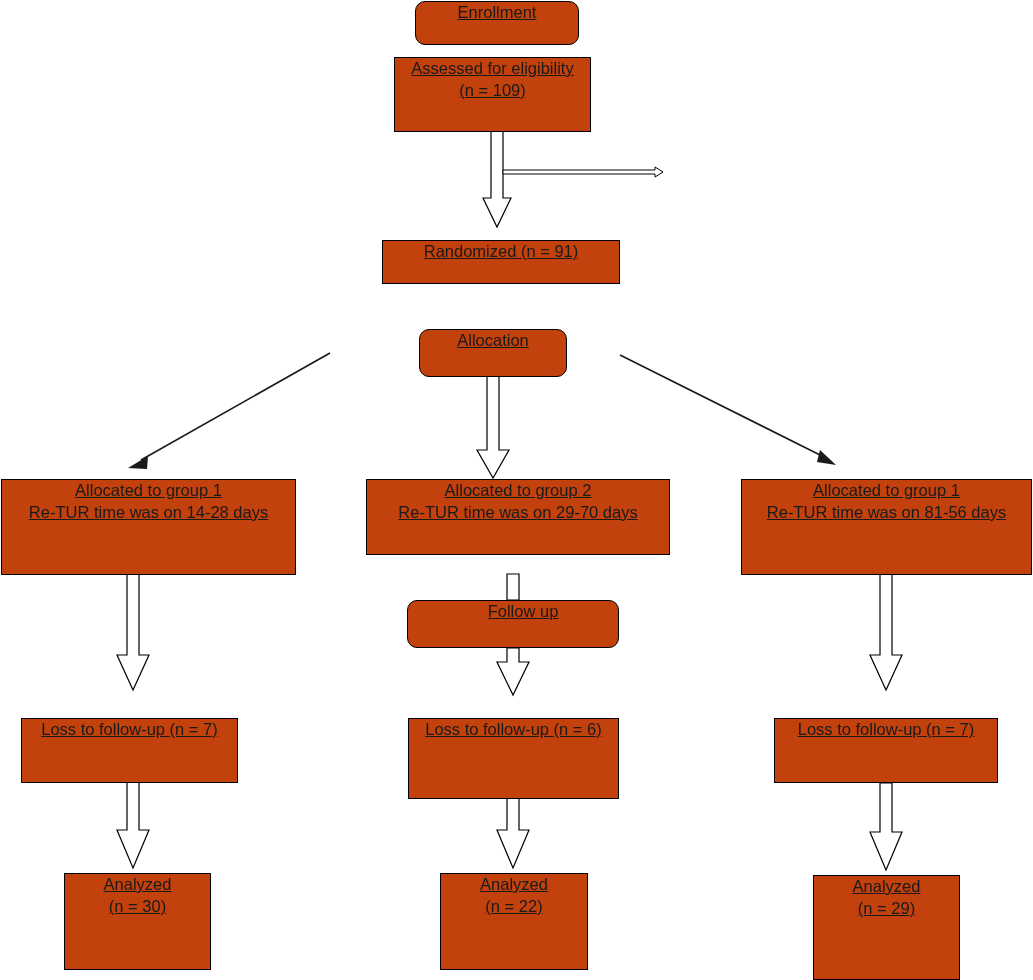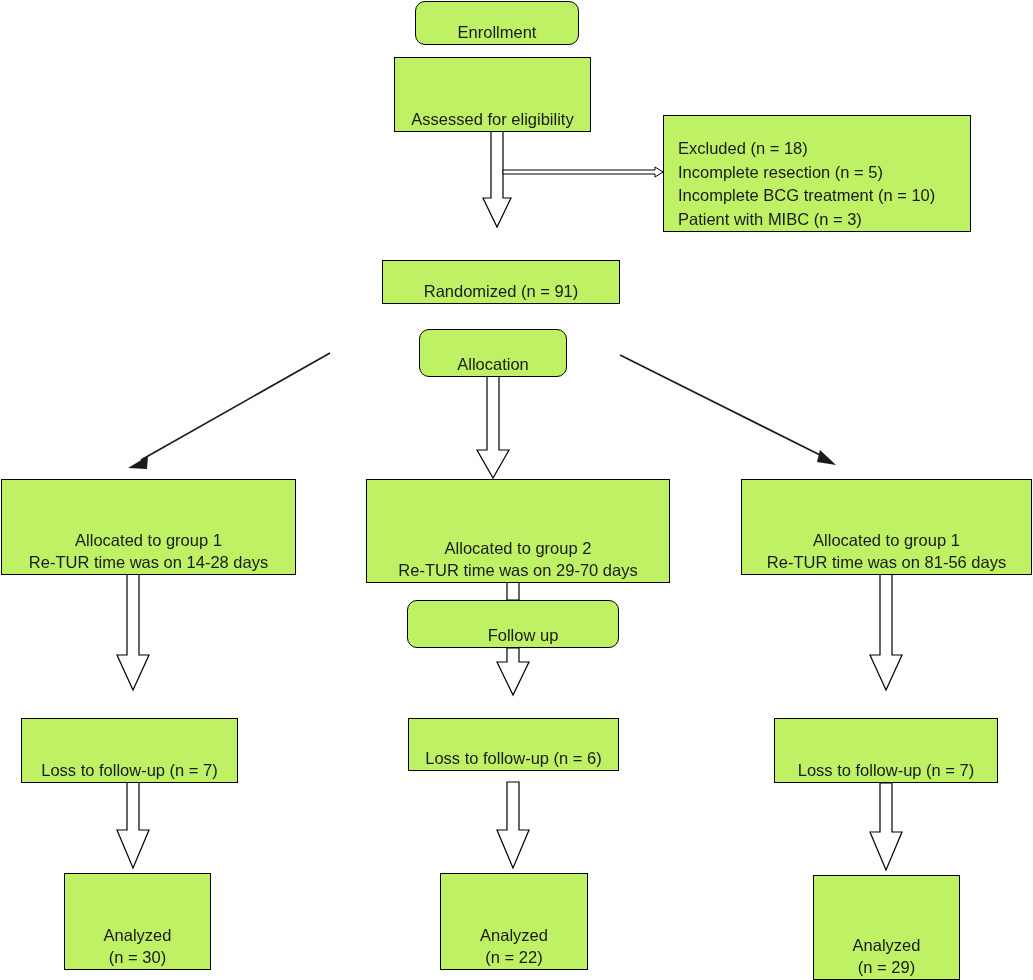--- a/index.html
+++ b/index.html
@@ -24,29 +24,30 @@
     left: 0;
     top: 0;
     width: 1033px;
     height: 980px;
     pointer-events: none;
   }
   .node {
     position: absolute;
     box-sizing: border-box;
     border: 1px solid #000000;
-    background: #bef264;
+    background: #c2410c;
     display: flex;
-    align-items: flex-end;
+    align-items: flex-start;
     justify-content: center;
     text-align: center;
     font-size: 16.5px;
     line-height: 1.32;
     color: #1a1a1a;
     z-index: 2;
+    text-decoration: underline;
   }
   .node.stage {
     border-radius: 10px;
     font-size: 16.5px;
   }
   .node.left-align {
     justify-content: flex-start;
     text-align: left;
     padding-left: 14px;
     font-size: 16.5px;
@@ -97,48 +98,41 @@
     <polygon points="880,783 892,783 892,832 902,832 886,870 870,832 880,832" fill="#ffffff" stroke="#000000" stroke-width="1.2"></polygon>
   </svg>
 
   <div class="node stage" style="left:415px; top:1px; width:164px; height:44px;">
     <span>Enrollment</span>
   </div>
 
   <div class="node" style="left:394px; top:57px; width:197px; height:75px;">
     <div class="lines">
       <span>Assessed for eligibility</span>
+      <span>(n = 109)</span>
     </div>
   </div>
 
-  <div class="node left-align" style="left:663px; top:115px; width:308px; height:117px;">
-    <div class="lines">
-      <span>Excluded (n = 18)</span>
-      <span>Incomplete resection (n = 5)</span>
-      <span>Incomplete BCG treatment (n = 10)</span>
-      <span>Patient with MIBC (n = 3)</span>
-    </div>
-  </div>
 
-  <div class="node" style="left:382px; top:240px; width:238px; height:44px;margin-top:20px;">
+  <div class="node" style="left:382px; top:240px; width:238px; height:44px;">
     <span>Randomized (n = 91)</span>
   </div>
 
   <div class="node stage" style="left:419px; top:313px; width:148px; height:48px;margin-top:16px;">
     <span>Allocation</span>
   </div>
 
   <div class="node" style="left:1px; top:479px; width:295px; height:96px;">
     <div class="lines">
       <span>Allocated to group 1</span>
       <span>Re-TUR time was on 14-28 days</span>
     </div>
   </div>
 
-  <div class="node" style="left:366px; top:479px; width:304px; height:104px;">
+  <div class="node" style="left:366px; top:479px; width:304px; height:76px;">
     <div class="lines">
       <span>Allocated to group 2</span>
       <span>Re-TUR time was on 29-70 days</span>
     </div>
   </div>
 
   <div class="node" style="left:741px; top:479px; width:291px; height:96px;">
     <div class="lines">
       <span>Allocated to group 1</span>
       <span>Re-TUR time was on 81-56 days</span>
@@ -146,21 +140,21 @@
   </div>
 
   <div class="node stage" style="left:407px; top:600px; width:212px; height:48px;padding-left:20px;">
     <span>Follow up</span>
   </div>
 
   <div class="node" style="left:21px; top:718px; width:217px; height:65px;">
     <span>Loss to follow-up (n = 7)</span>
   </div>
 
-  <div class="node" style="left:408px; top:718px; width:211px; height:53px;">
+  <div class="node" style="left:408px; top:718px; width:211px; height:81px;">
     <span>Loss to follow-up (n = 6)</span>
   </div>
 
   <div class="node" style="left:774px; top:718px; width:224px; height:65px;">
     <span>Loss to follow-up (n = 7)</span>
   </div>
 
   <div class="node" style="left:64px; top:873px; width:147px; height:97px;">
     <div class="lines">
       <span>Analyzed</span>

